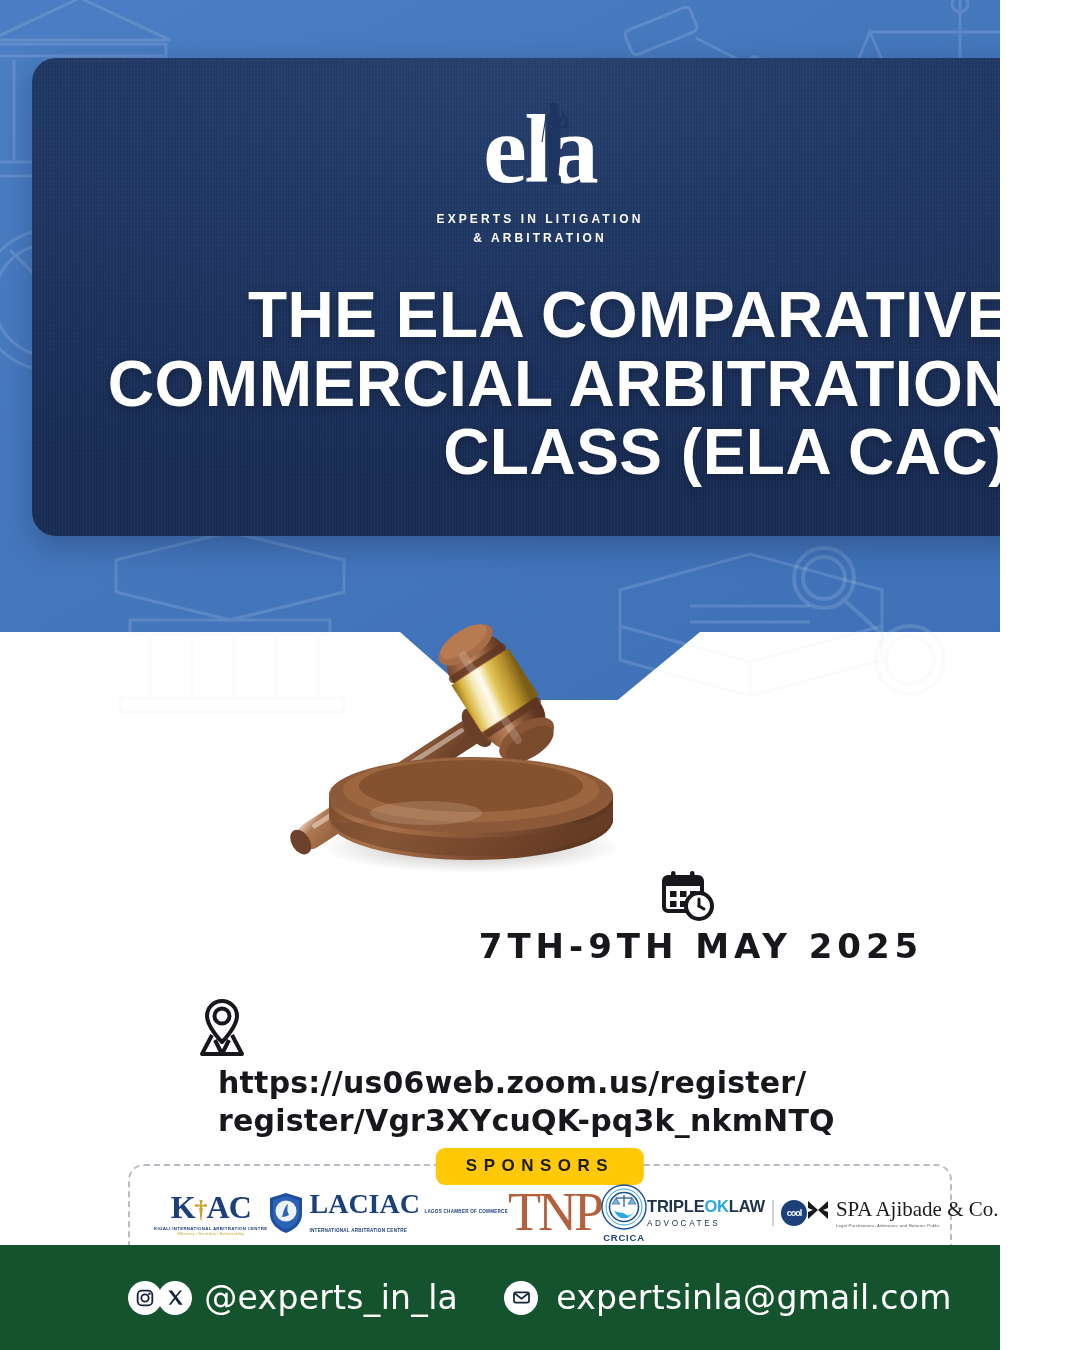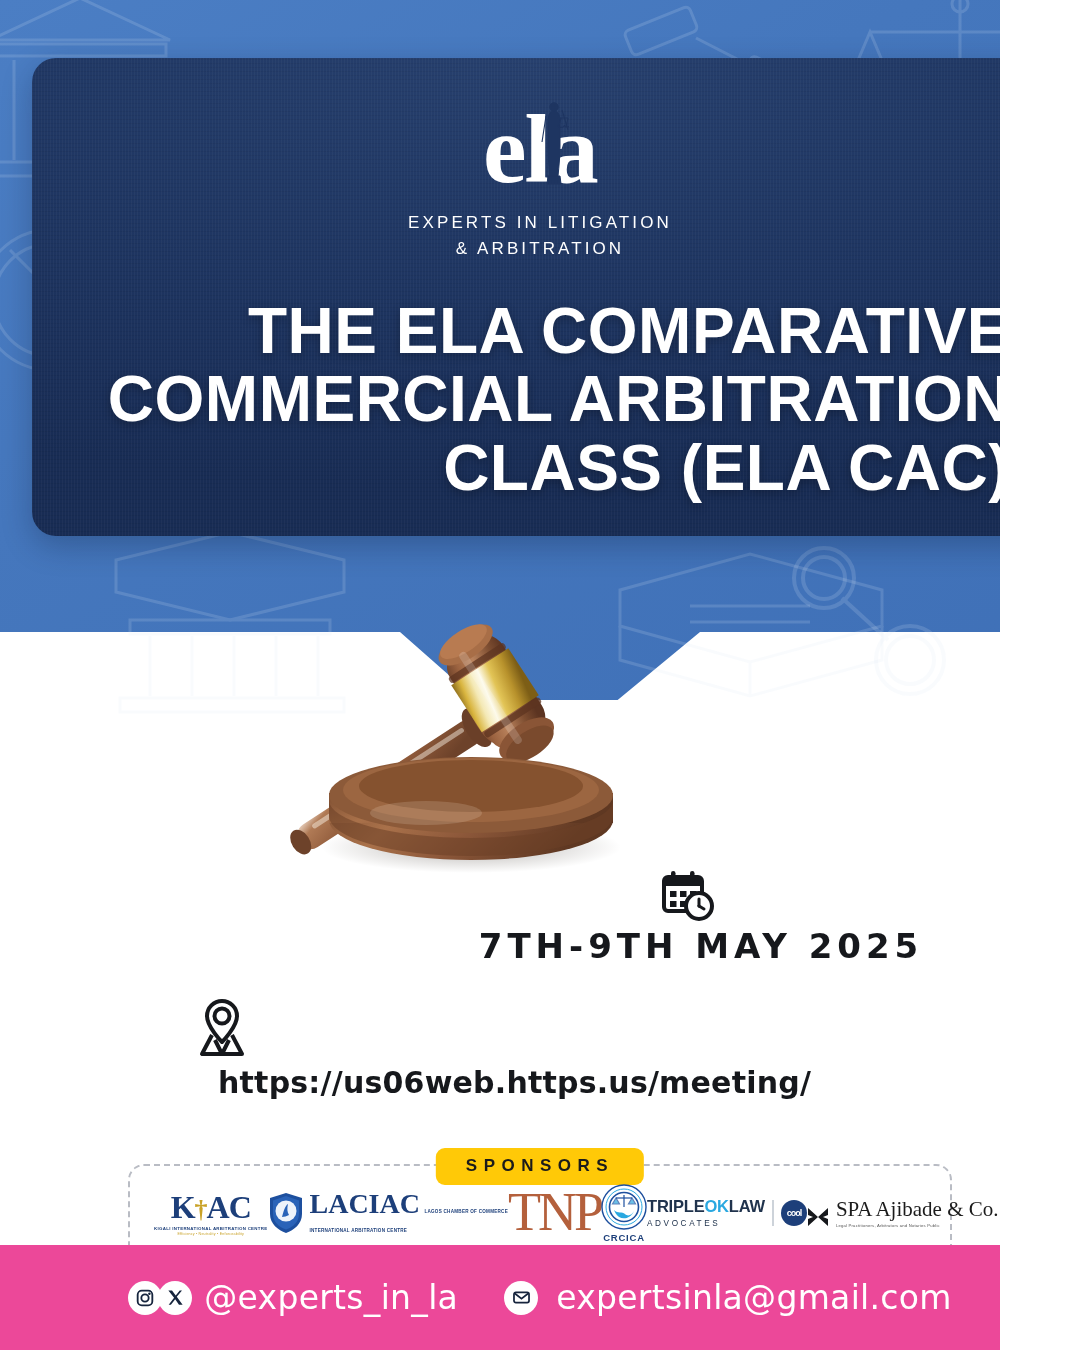--- a/index.html
+++ b/index.html
@@ -67,21 +67,21 @@
     position:absolute; left:0; top:-4px; width:100%;
     text-align:center;
   }
   .logo-lady{
     position:absolute; left:129px; top:-14px; width:30px; height:92px;
     z-index:3;
   }
   .logo-tag {
     margin-top:14px;
     color:#ffffff;
-    font-size:17px; font-weight:400; letter-spacing:3.1px; line-height:1.55;
+    font-size:12px; font-weight:700; letter-spacing:3.1px; line-height:1.55;
     text-align:center;
   }
 
   
   .headline{
     margin-top:34px;
     width:940px;
     text-align:right;
     color:#ffffff;
     font-weight:700;
@@ -165,31 +165,31 @@
   .tok-t{ text-align:left; }
   .tok-1{ font-size:16.5px; font-weight:700; color:#20334d; letter-spacing:-.2px; line-height:1; }
   .tok-1 b{ color:#2aa8e0; }
   .tok-2{ font-size:8.2px; font-weight:400; color:#20334d; letter-spacing:2.6px; margin-top:3px; }
   .tok-bar{ width:2px; height:26px; background:#cdd3da; }
   .tok-dot{ width:26px; height:26px; border-radius:50%; background:#1d3f7a;
     display:flex; align-items:center; justify-content:center;
     color:#ffffff; font-size:9px; font-weight:700; letter-spacing:-1px; }
 
   
-  .spa{ display:flex; align-items:flex-end; gap:7px; }
+  .spa{ display:flex; align-items:flex-start; gap:7px; }
   .spa-x{ width:22px; height:22px; flex:none; }
   .spa-t{ text-align:left; }
   .spa-word{ font-family:"Liberation Serif", serif; font-size:21px; color:#1b1b1b;
     letter-spacing:0; line-height:1; }
   .spa-sub{ font-size:4.2px; color:#555; letter-spacing:.2px; margin-top:3px; }
 
   
   .footer{
     position:absolute; left:0; top:1245px; width:1080px; height:105px;
-    background:#ec4899;
+    background:#14532d;
     display:flex; align-items:center; justify-content:center;
   }
   .f-group{ display:flex; align-items:center; }
   .badge{
     width:34px; height:34px; border-radius:50%;
     background:#ffffff; color:#16243d;
     display:flex; align-items:center; justify-content:center; flex:none;
   }
   .handle{ color:#ffffff; font-size:33px; margin-left:12px; letter-spacing:.3px;
     font-family:"DejaVu Sans", sans-serif; font-weight:400; }
@@ -439,21 +439,22 @@
         <svg viewBox="0 0 52 62" width="52" height="62">
           <g fill="none" stroke="#16181c" stroke-width="4" stroke-linejoin="round">
             <path d="M26 5 a15 15 0 0 0 -15 15 c0 11 15 26 15 26 s15 -15 15 -26 a15 15 0 0 0 -15 -15 Z"></path>
             <circle cx="26" cy="20" r="7.5"></circle>
             <path d="M16 39 L6 58 L46 58 L36 39"></path>
             <path d="M19 44 L26 58 L33 44"></path>
           </g>
         </svg>
       </span>
       <span class="link-text">
-        <span>https://us06web.https.us/meeting/</span><br>
+        <span>https://us06web.zoom.us/register/</span><br>
+        <span>register/Vgr3XYcuQK-pq3k_nkmNTQ</span>
       </span>
     </div>
   </div>
 
   <div class="sponsors">
     <div class="sponsors-badge">SPONSORS</div>
 
     <div class="sponsor-strip">
 
       <div class="sp">

